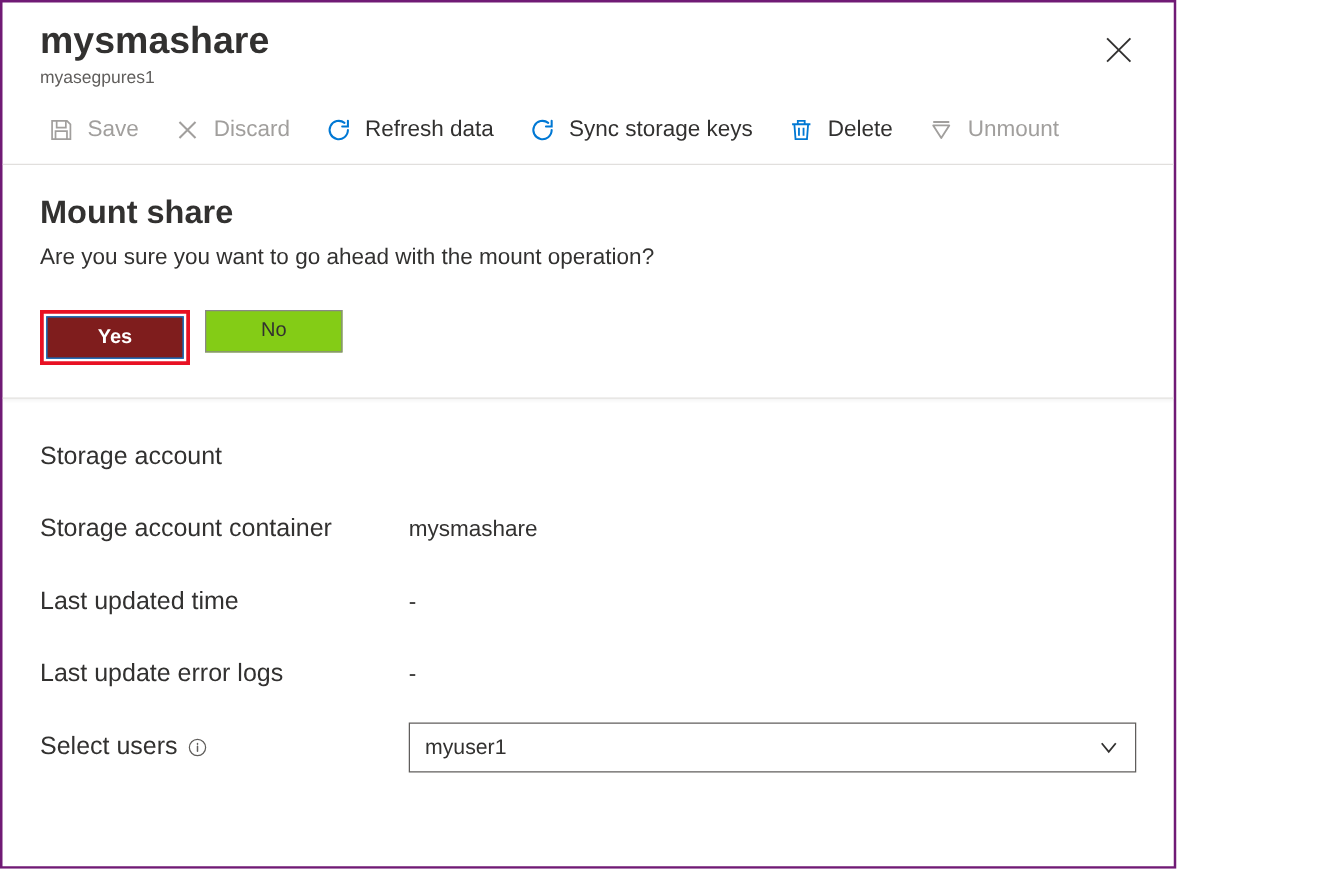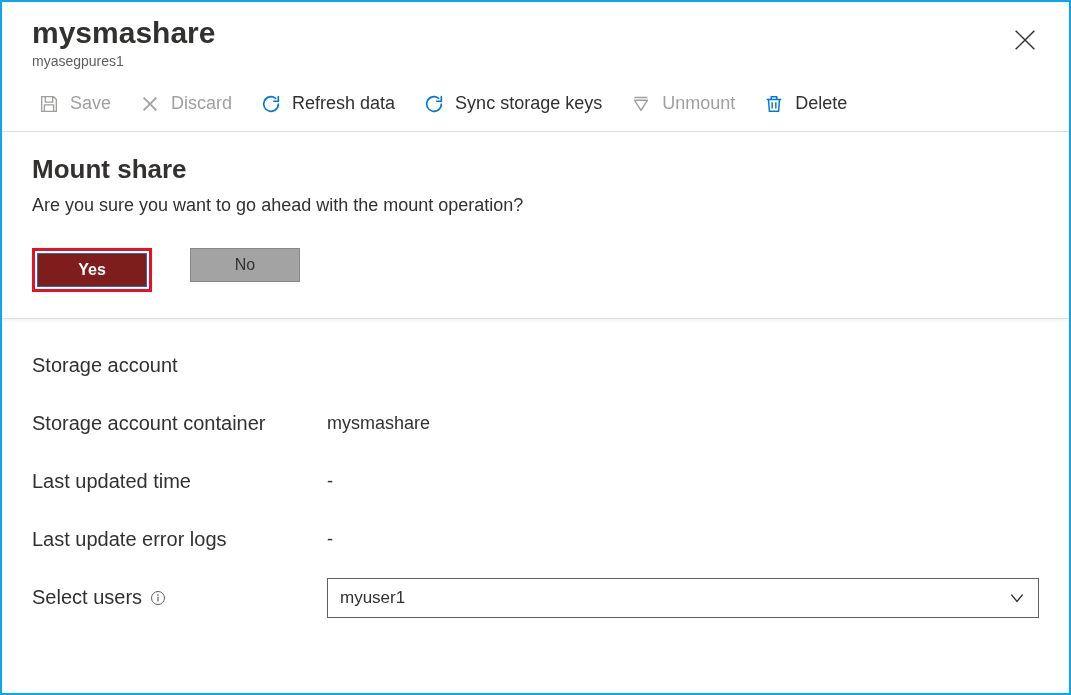--- a/index.html
+++ b/index.html
@@ -4,23 +4,23 @@
 <style>
   * { box-sizing: border-box; }
   html, body {
     margin: 0; padding: 0;
     font-family: "Segoe UI", -apple-system, BlinkMacSystemFont, sans-serif;
     font-size: 14px;
     color: #323130;
     background: #fff;
   }
   .page {
-    width: 1071px;
+    width: 941px;
     height: 695px;
-    border: 2px solid #0ea5e9;
+    border: 2px solid #701a75;
     position: relative;
     overflow: hidden;
   }
   
   .header {
     padding: 14px 30px 4px 30px;
   }
   .title {
     font-size: 30px;
     font-weight: 600;
@@ -110,24 +110,23 @@
     color: #fff;
     border: 1px solid #0078d4;
     font-weight: 600;
   }
   .btn-primary-wrap {
     border: 3px solid #e81123;
     padding: 2px;
     display: inline-block;
   }
   .btn-secondary {
-    background: #a3a3a3;
+    background: #84cc16;
     color: #323130;
     border: 1px solid #8a8886;
-    margin-left: 26px;
   }
 
   
   .details {
     padding: 18px 30px 0 30px;
   }
   .row {
     display: flex;
     align-items: center;
     min-height: 58px;
@@ -214,36 +213,36 @@
     <div class="tb-item brand">
       <span class="ic">
         <svg viewBox="0 0 24 24">
             <path d="M20 12a8 8 0 1 1-3-6.2 M20 4v5h-5" stroke="#0078d4" stroke-width="1.8" fill="none" stroke-linecap="round"></path>
           </svg>
       </span>
       <span>Sync storage keys</span>
     </div>
 
 
+    <div class="tb-item delete">
+      <span class="ic">
+        <svg viewBox="0 0 24 24">
+            <path d="M4 7h16 M9 7V4h6v3 M6 7l1 13h10l1-13 M10 10v7 M14 10v7" stroke="#0078d4" stroke-width="1.6" fill="none"></path>
+          </svg>
+      </span>
+      <span>Delete</span>
+    </div>
+
     <div class="tb-item disabled">
       <span class="ic">
         <svg viewBox="0 0 24 24">
             <path d="M12 19 L19 8 H5 Z M5 5 H19" stroke="#a19f9d" stroke-width="1.6" fill="none" stroke-linejoin="round"></path>
           </svg>
       </span>
       <span>Unmount</span>
-    </div>
-
-    <div class="tb-item delete">
-      <span class="ic">
-        <svg viewBox="0 0 24 24">
-            <path d="M4 7h16 M9 7V4h6v3 M6 7l1 13h10l1-13 M10 10v7 M14 10v7" stroke="#0078d4" stroke-width="1.6" fill="none"></path>
-          </svg>
-      </span>
-      <span>Delete</span>
     </div>
 
   </div>
 
   <div class="panel">
     <h2 class="panel-title">Mount share</h2>
     <div class="panel-msg">Are you sure you want to go ahead with the mount operation?</div>
     <div class="btn-row">
       <span class="btn-primary-wrap">
         <button class="btn btn-primary">Yes</button>

